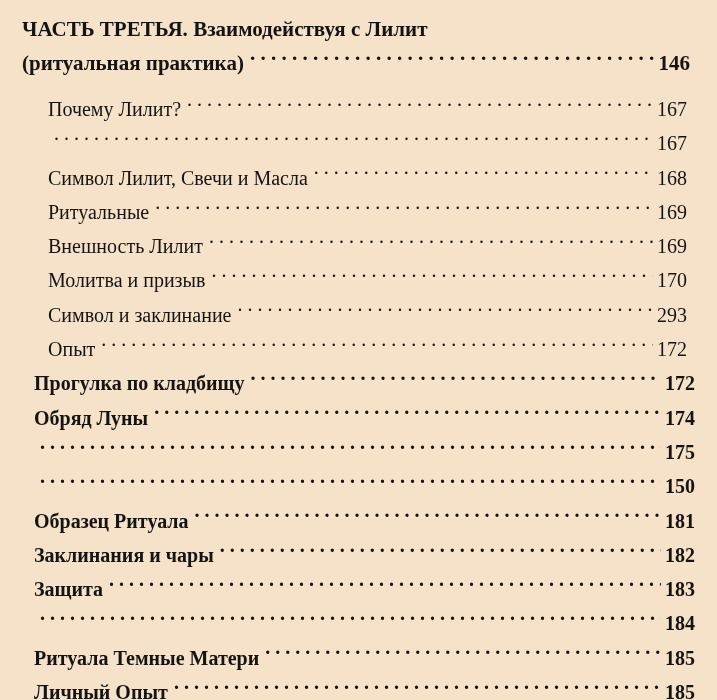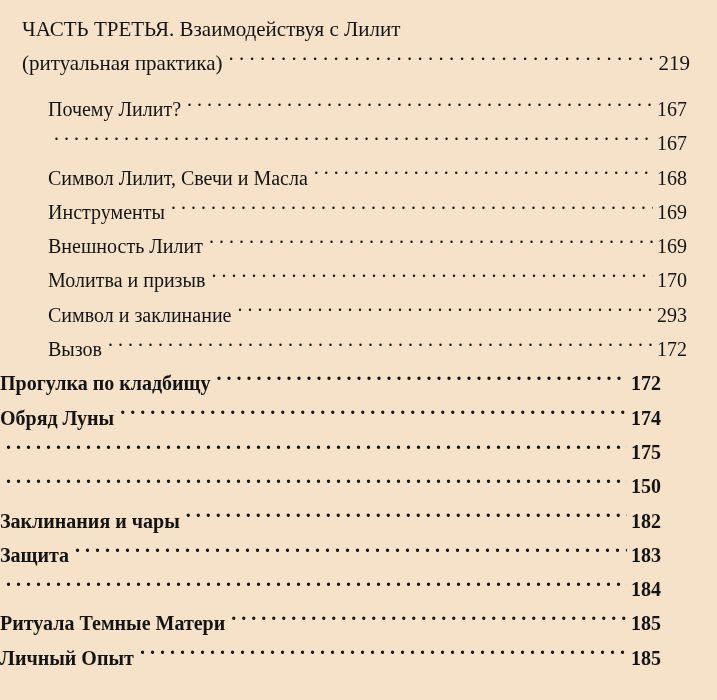--- a/index.html
+++ b/index.html
@@ -17,21 +17,21 @@
   .page {
     position: relative;
     width: 717px;
     height: 700px;
   }
   .part-heading {
     position: absolute;
     left: 22px;
     top: 12px;
     width: 668px;
-    font-weight: normal;
+    font-weight: bold;
     font-size: 21px;
     line-height: 34px;
   }
   .part-heading .line1 {
     display: block;
     white-space: nowrap;
   }
   .toc-row {
     display: flex;
     align-items: baseline;
@@ -70,96 +70,102 @@
     line-height: 34.3px;
     width: 655px;
     text-align: center;
   }
   .entry.sub {
     margin-left: 48px;
     width: 639px;
     font-size: 20px;
   }
   .entry.main {
+    margin-left: 34px;
     width: 661px;
     font-weight: bold;
     font-size: 20px;
   }
 </style>
 </head>
 <body>
 
 <div class="page">
 
   <div class="part-heading">
     <span class="line1"><span>ЧАСТЬ ТРЕТЬЯ.</span> <span>Взаимодействуя с Лилит</span></span>
     <div class="toc-row">
       <span class="title">(ритуальная практика)</span>
       <span class="leader"></span>
-      <span class="page-num">219</span>
+      <span class="page-num">146</span>
     </div>
   </div>
 
   <div class="entries">
     <div class="toc-row entry sub">
       <span class="title">Почему Лилит?</span>
       <span class="leader"></span>
       <span class="page-num">167</span>
     </div>
     <div class="toc-row entry sub">
       <span class="leader"></span>
       <span class="page-num">167</span>
     </div>
     <div class="toc-row entry sub">
       <span class="title">Символ Лилит, Свечи и Масла</span>
       <span class="leader"></span>
       <span class="page-num">168</span>
     </div>
     <div class="toc-row entry sub">
-      <span class="title">Инструменты</span>
+      <span class="title">Ритуальные</span>
       <span class="leader"></span>
       <span class="page-num">169</span>
     </div>
     <div class="toc-row entry sub">
       <span class="title">Внешность Лилит</span>
       <span class="leader"></span>
       <span class="page-num">169</span>
     </div>
     <div class="toc-row entry sub">
       <span class="title">Молитва и призыв</span>
       <span class="leader"></span>
       <span class="page-num">170</span>
     </div>
     <div class="toc-row entry sub">
       <span class="title">Символ и заклинание</span>
       <span class="leader"></span>
       <span class="page-num">293</span>
     </div>
     <div class="toc-row entry sub">
-      <span class="title">Вызов</span>
+      <span class="title">Опыт</span>
       <span class="leader"></span>
       <span class="page-num">172</span>
     </div>
     <div class="toc-row entry main">
       <span class="title">Прогулка по кладбищу</span>
       <span class="leader"></span>
       <span class="page-num">172</span>
     </div>
     <div class="toc-row entry main">
       <span class="title">Обряд Луны</span>
       <span class="leader"></span>
       <span class="page-num">174</span>
     </div>
     <div class="toc-row entry main">
       <span class="leader"></span>
       <span class="page-num">175</span>
     </div>
     <div class="toc-row entry main">
       <span class="leader"></span>
       <span class="page-num">150</span>
+    </div>
+    <div class="toc-row entry main">
+      <span class="title">Образец Ритуала</span>
+      <span class="leader"></span>
+      <span class="page-num">181</span>
     </div>
     <div class="toc-row entry main">
       <span class="title">Заклинания и чары</span>
       <span class="leader"></span>
       <span class="page-num">182</span>
     </div>
     <div class="toc-row entry main">
       <span class="title">Защита</span>
       <span class="leader"></span>
       <span class="page-num">183</span>

